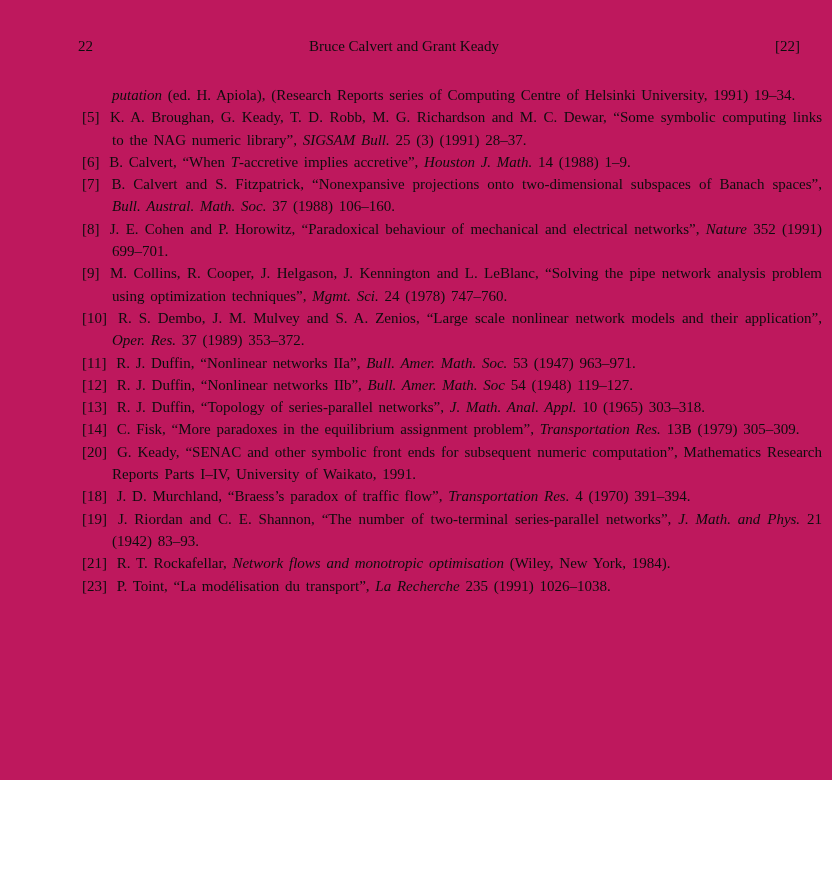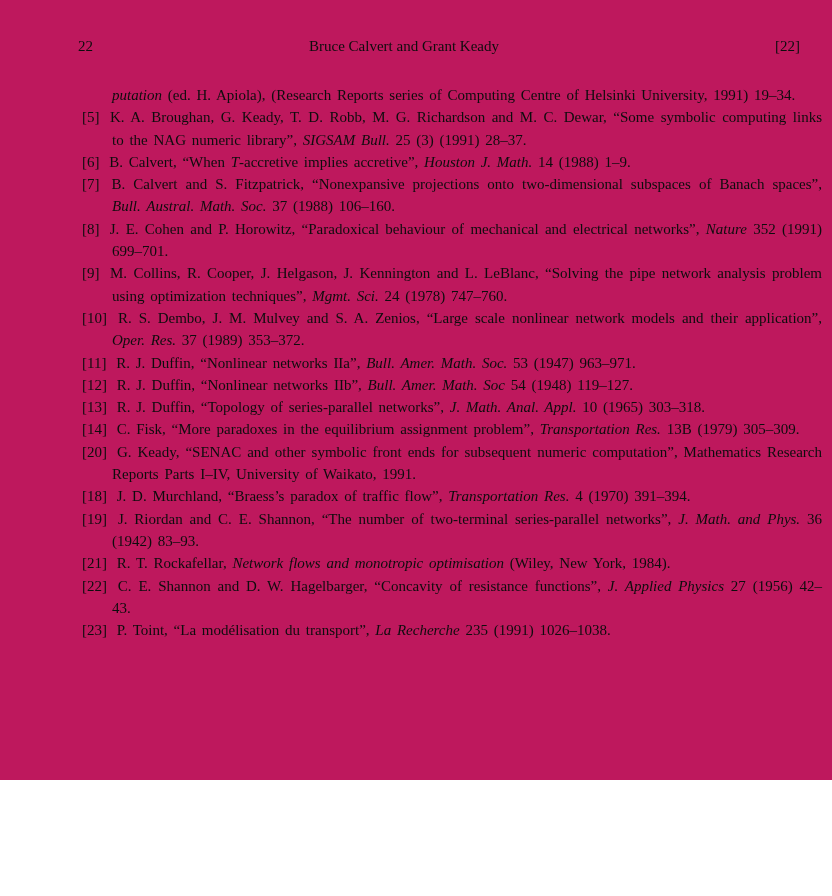--- a/index.html
+++ b/index.html
@@ -82,18 +82,17 @@
       <p class="ref"><span class="ref-label">[7]</span> <span><span>B. Calvert and S. Fitzpatrick, “Nonexpansive projections onto two-dimensional subspaces of Banach spaces”, </span><span class="it">Bull. Austral. Math. Soc.</span><span> </span><span class="bf">37</span><span> (1988) 106–160.</span></span></p>
       <p class="ref"><span class="ref-label">[8]</span> <span><span>J. E. Cohen and P. Horowitz, “Paradoxical behaviour of mechanical and electrical networks”, </span><span class="it">Nature</span><span> </span><span class="bf">352</span><span> (1991) 699–701.</span></span></p>
       <p class="ref"><span class="ref-label">[9]</span> <span><span>M. Collins, R. Cooper, J. Helgason, J. Kennington and L. LeBlanc, “Solving the pipe network analysis problem using optimization techniques”, </span><span class="it">Mgmt. Sci.</span><span> </span><span class="bf">24</span><span> (1978) 747–760.</span></span></p>
       <p class="ref"><span class="ref-label">[10]</span> <span><span>R. S. Dembo, J. M. Mulvey and S. A. Zenios, “Large scale nonlinear network models and their application”, </span><span class="it">Oper. Res.</span><span> </span><span class="bf">37</span><span> (1989) 353–372.</span></span></p>
       <p class="ref"><span class="ref-label">[11]</span> <span><span>R. J. Duffin, “Nonlinear networks IIa”, </span><span class="it">Bull. Amer. Math. Soc.</span><span> </span><span class="bf">53</span><span> (1947) 963–971.</span></span></p>
       <p class="ref"><span class="ref-label">[12]</span> <span><span>R. J. Duffin, “Nonlinear networks IIb”, </span><span class="it">Bull. Amer. Math. Soc</span><span> </span><span class="bf">54</span><span> (1948) 119–127.</span></span></p>
       <p class="ref"><span class="ref-label">[13]</span> <span><span>R. J. Duffin, “Topology of series-parallel networks”, </span><span class="it">J. Math. Anal. Appl.</span><span> </span><span class="bf">10</span><span> (1965) 303–318.</span></span></p>
       <p class="ref"><span class="ref-label">[14]</span> <span><span>C. Fisk, “More paradoxes in the equilibrium assignment problem”, </span><span class="it">Transportation Res.</span><span> </span><span class="bf">13B</span><span> (1979) 305–309.</span></span></p>
       <p class="ref"><span class="ref-label">[20]</span> <span><span>G. Keady, “SENAC and other symbolic front ends for subsequent numeric computation”, Mathematics Research Reports Parts I–IV, University of Waikato, 1991.</span></span></p>
       <p class="ref"><span class="ref-label">[18]</span> <span><span>J. D. Murchland, “Braess’s paradox of traffic flow”, </span><span class="it">Transportation Res.</span><span> </span><span class="bf">4</span><span> (1970) 391–394.</span></span></p>
-      <p class="ref"><span class="ref-label">[19]</span> <span><span>J. Riordan and C. E. Shannon, “The number of two-terminal series-parallel networks”, </span><span class="it">J. Math. and Phys.</span><span> </span><span class="bf">36</span><span> (1942) 83–93.</span></span></p>
+      <p class="ref"><span class="ref-label">[19]</span> <span><span>J. Riordan and C. E. Shannon, “The number of two-terminal series-parallel networks”, </span><span class="it">J. Math. and Phys.</span><span> </span><span class="bf">21</span><span> (1942) 83–93.</span></span></p>
       <p class="ref"><span class="ref-label">[21]</span> <span><span>R. T. Rockafellar, </span><span class="it">Network flows and monotropic optimisation</span><span> (Wiley, New York, 1984).</span></span></p>
-      <p class="ref"><span class="ref-label">[22]</span> <span><span>C. E. Shannon and D. W. Hagelbarger, “Concavity of resistance functions”, </span><span class="it">J. Applied Physics</span><span> </span><span class="bf">27</span><span> (1956) 42–43.</span></span></p>
       <p class="ref"><span class="ref-label">[23]</span> <span><span>P. Toint, “La modélisation du transport”, </span><span class="it">La Recherche</span><span> </span><span class="bf">235</span><span> (1991) 1026–1038.</span></span></p>
     </div>
 </div>
 
 </body></html>

